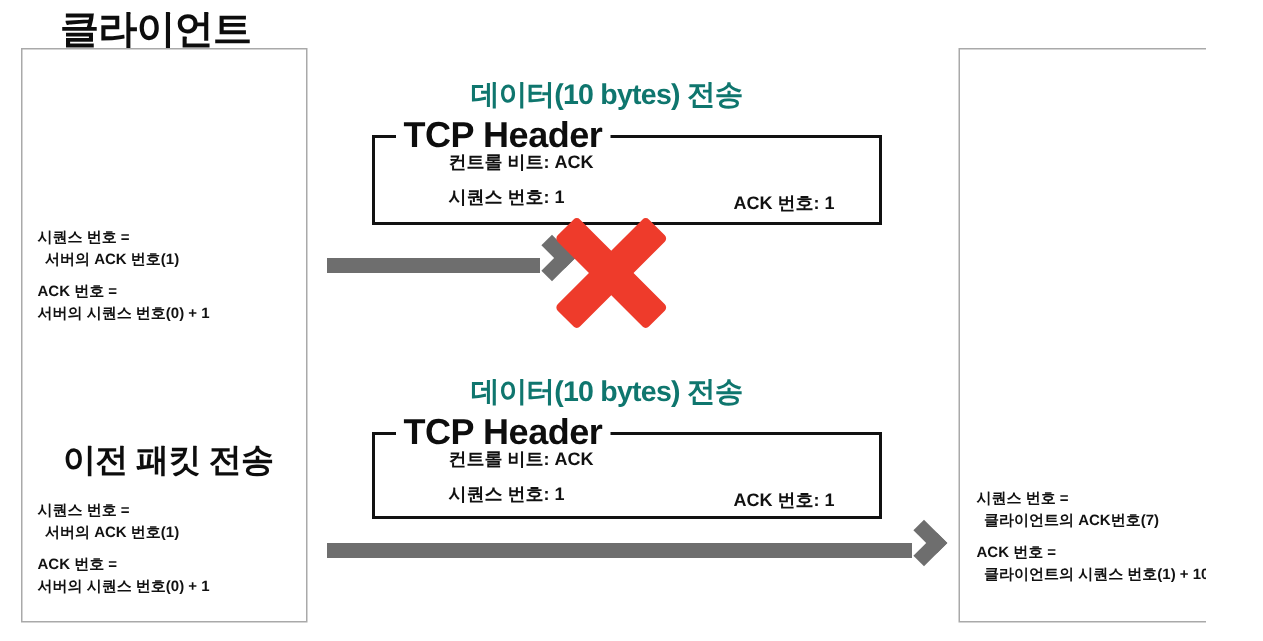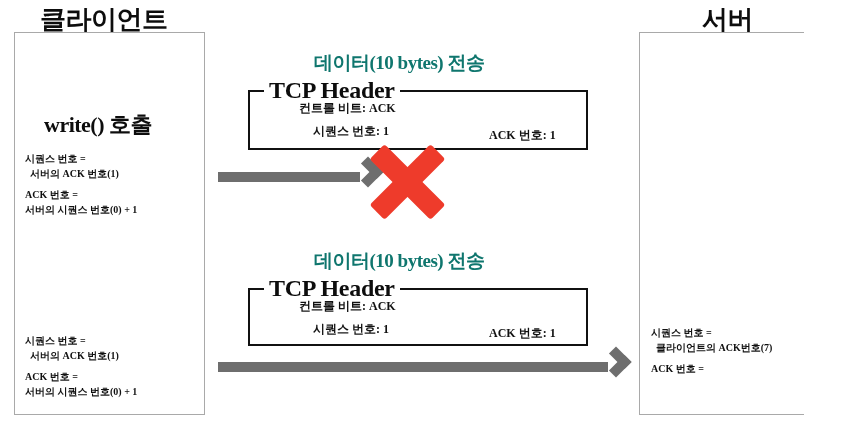--- a/index.html
+++ b/index.html
@@ -10,21 +10,20 @@
   body {
     font-family: "Liberation Sans", "DejaVu Sans", sans-serif;
     color: #111111;
   }
   #canvas {
     position: relative;
     width: 804px;
     height: 427px;
     background: #ffffff;
     overflow: hidden;
-    font-family: Liberation Serif, serif;
   }
 
   
   .col-title {
     position: absolute;
     font-size: 26px;
     font-weight: bold;
     letter-spacing: -0.5px;
     color: #0d0d0d;
     white-space: nowrap;
@@ -107,21 +106,21 @@
 
   .tcp-row {
     position: absolute;
     font-size: 12px;
     font-weight: bold;
     color: #111111;
     white-space: nowrap;
     margin-left: 27px;
   }
   .tcp-row.control  { left: 22px; top: 8px; }
-  .tcp-row.seq      { left: 36px; top: 31px; }
+  .tcp-row.seq      { left: 22px; top: 31px; }
   .tcp-row.ack      { left: 212px; top: 35px; }
 
   
   .arrow {
     position: absolute;
     height: 10px;
     background: #6e6e6e;
   }
   #arrow-1 { left: 218px; top: 172px; width: 142px; }
   #arrow-2 { left: 218px; top: 362px; width: 390px; }
@@ -159,50 +158,50 @@
   }
   #failure-cross .bar.a { transform: rotate(45deg); }
   #failure-cross .bar.b { transform: rotate(-45deg); }
 </style>
 </head>
 <body>
 
 <div id="canvas">
 
   <div class="col-title" id="client-title">클라이언트</div>
-  <div class="col-title" id="server-title">서버</div>
 
   <div class="endpoint-box" id="client-box"></div>
 
   <div class="endpoint-box" id="server-box"></div>
 
-  <div class="phase-title" id="phase-write">write() 호출</div>
 
   <div class="note-block" id="client-note-1">
     <div>시퀀스 번호 =</div>
     <div class="line-indent">서버의 ACK 번호(1)</div>
     <div class="gap"></div>
     <div>ACK 번호 =</div>
     <div>서버의 시퀀스 번호(0) + 1</div>
   </div>
 
+  <div class="phase-title" id="phase-resend">이전 패킷 전송</div>
 
   <div class="note-block" id="client-note-2">
     <div>시퀀스 번호 =</div>
     <div class="line-indent">서버의 ACK 번호(1)</div>
     <div class="gap"></div>
     <div>ACK 번호 =</div>
     <div>서버의 시퀀스 번호(0) + 1</div>
   </div>
 
   <div class="note-block" id="server-note">
     <div>시퀀스 번호 =</div>
     <div class="line-indent">클라이언트의 ACK번호(7)</div>
     <div class="gap"></div>
     <div>ACK 번호 =</div>
+    <div class="line-indent">클라이언트의 시퀀스 번호(1) + 10</div>
   </div>
 
   <div class="segment-caption" id="segment-caption-1">데이터(10 bytes) 전송</div>
 
   <div class="tcp-fieldset" id="tcp-fieldset-1">
     <div class="tcp-legend">TCP Header</div>
     <div class="tcp-row control">컨트롤 비트: ACK</div>
     <div class="tcp-row seq">시퀀스 번호: 1</div>
     <div class="tcp-row ack">ACK 번호: 1</div>
   </div>

